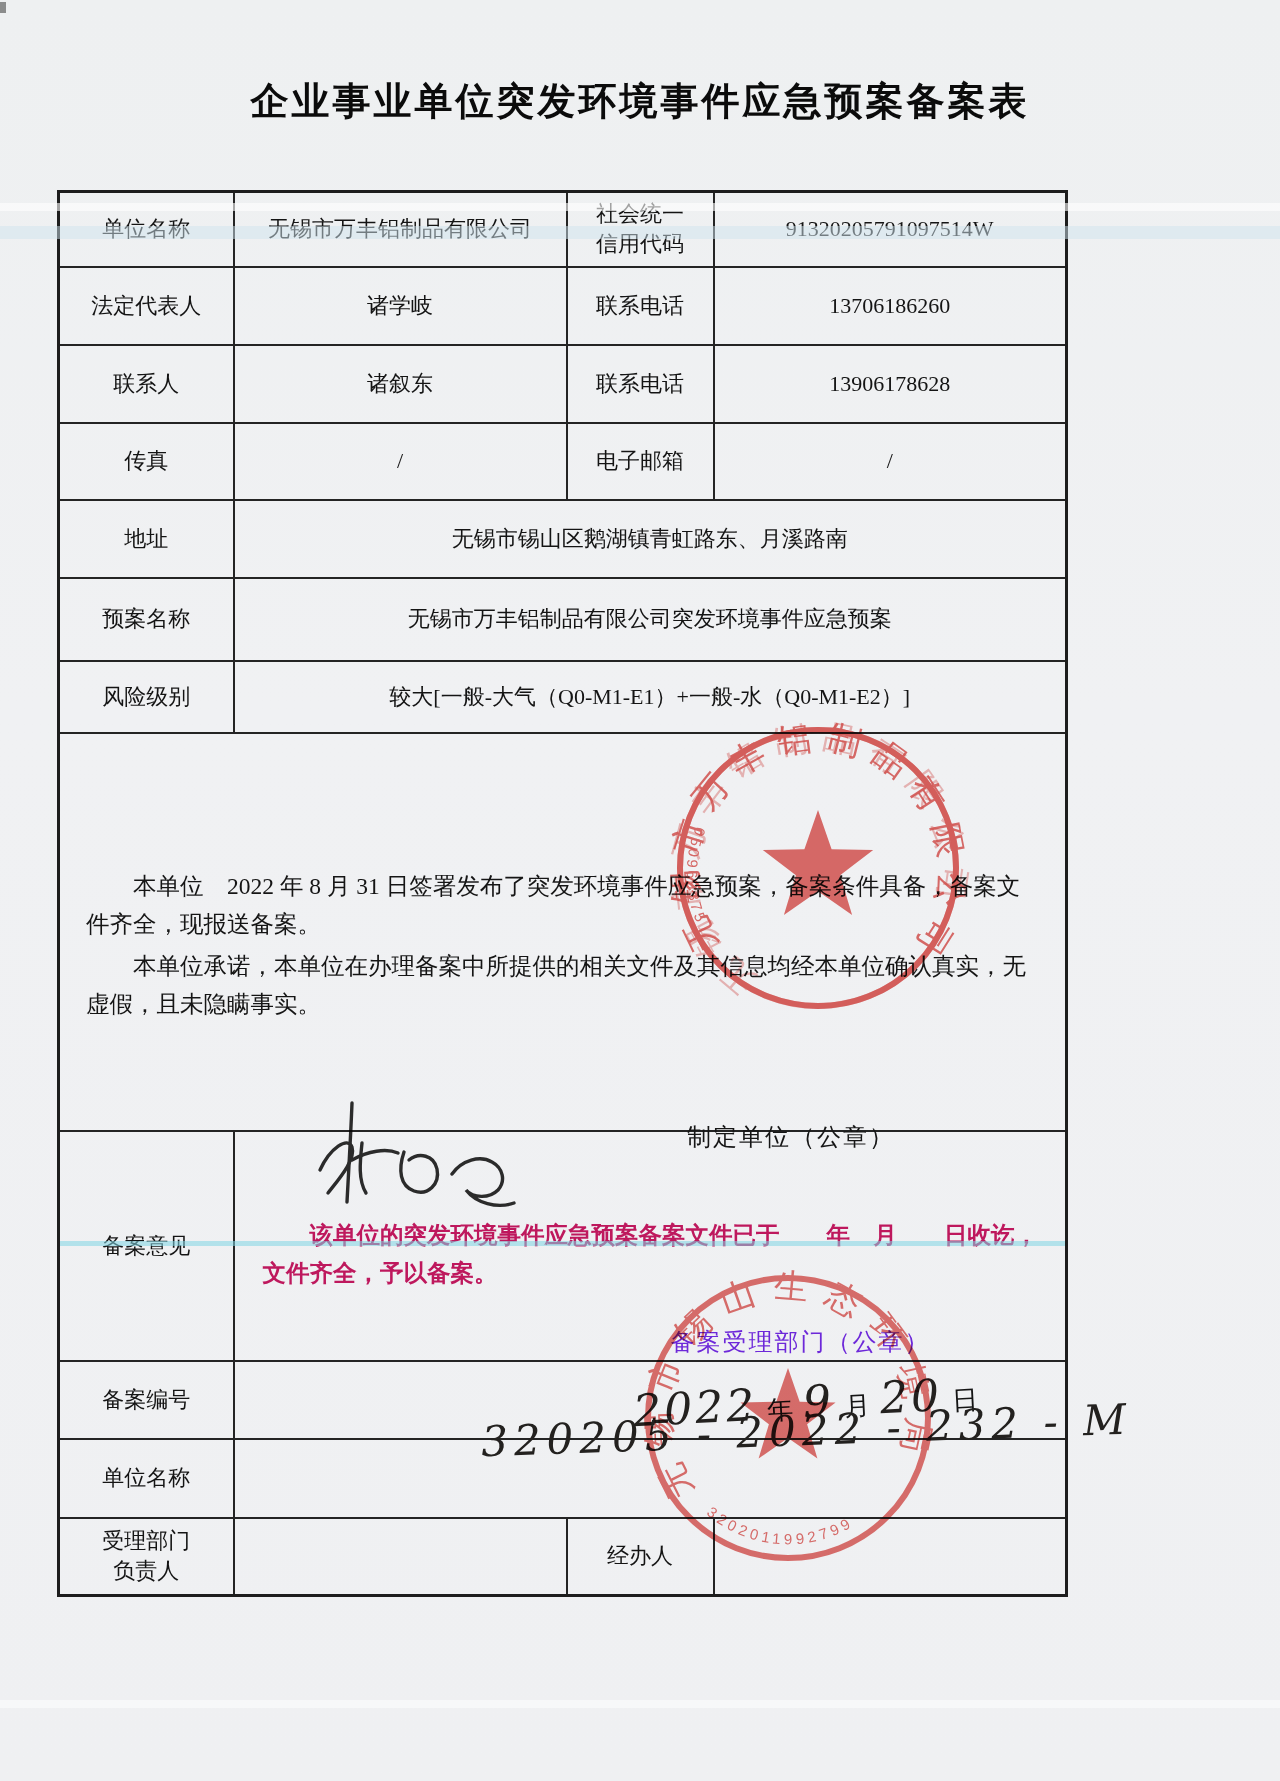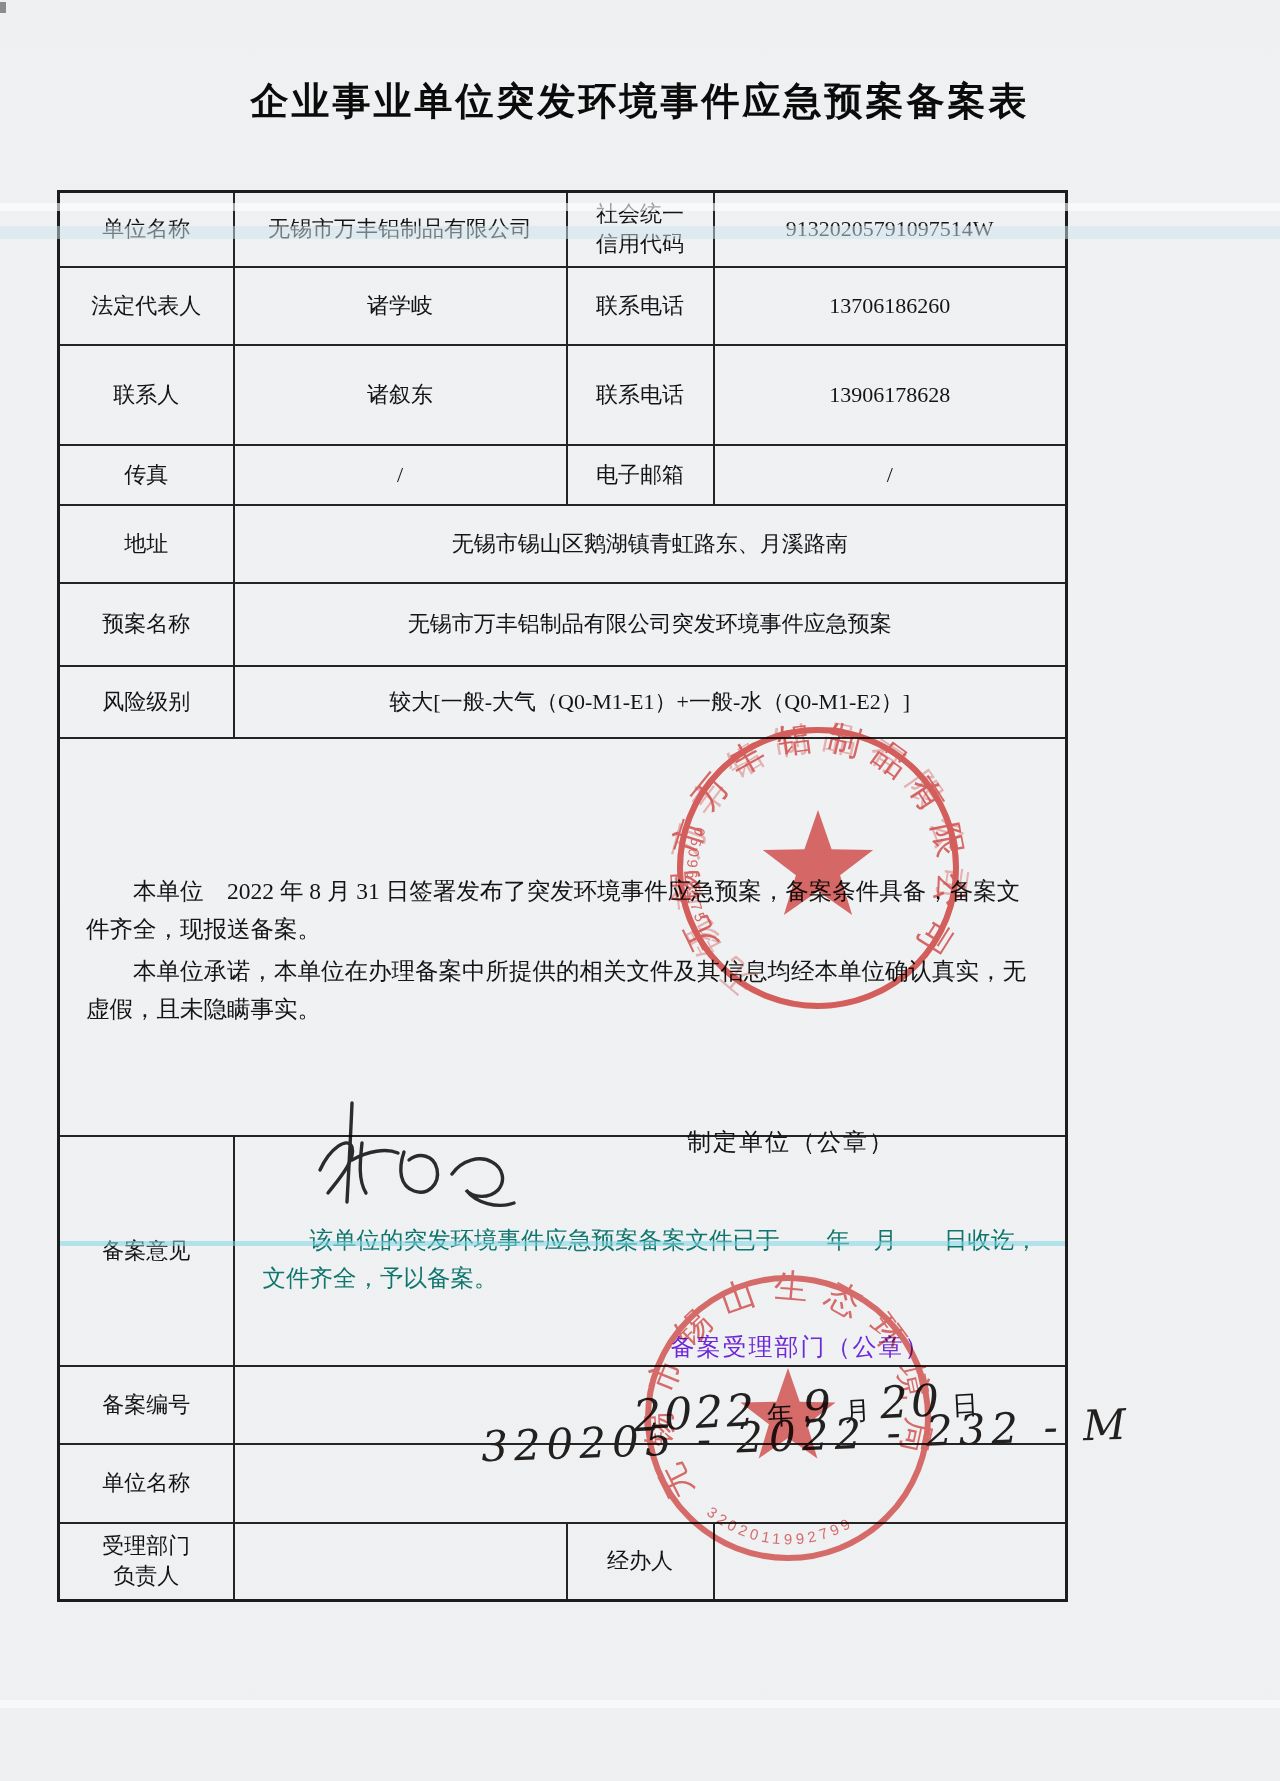--- a/index.html
+++ b/index.html
@@ -24,21 +24,21 @@
   table.form{border:3px solid #1d1d1d;}
   td.lbl{white-space:pre-line;line-height:30px;}
   td.val{font-size:22px;}
   td.big{text-align:left;vertical-align:top;}
   .decl{position:relative;width:100%;height:100%;box-sizing:border-box;
     padding:30px 26px 0 26px;text-align:left;}
   .decl p{margin:0 0 4px 0;font-size:23.5px;line-height:38px;text-indent:2em;color:#151515;}
   .seal-caption{position:absolute;left:627px;top:284px;font-size:24px;letter-spacing:2px;color:#161616;}
   .opinion-cell{position:relative;width:100%;height:100%;box-sizing:border-box;
     padding:16px 20px 0 28px;text-align:left;}
-  .opinion-text{font-size:23.5px;line-height:38px;text-indent:2em;color:#0f766e;}
+  .opinion-text{font-size:23.5px;line-height:38px;text-indent:2em;color:#be185d;font-weight:bold;}
   .dept-caption{position:absolute;left:436px;top:106px;font-size:24px;letter-spacing:2px;color:#6d28d9;margin-top:20px;}
   .hand{font-family:"DejaVu Serif",serif;font-style:italic;color:#23211f;}
   .hw-date{position:absolute;left:398px;top:176px;transform:rotate(-3deg);white-space:nowrap;}
   .hw-date .num{font-size:44px;letter-spacing:3px;}
   .hw-date .cjk{font-size:26px;font-style:normal;font-family:"Liberation Serif",serif;margin:0 10px;}
   .num-cell{position:relative;width:100%;height:100%;}
   .hw-number{position:absolute;left:246px;top:6px;font-size:42px;letter-spacing:6px;
     transform:rotate(-2deg);white-space:nowrap;}
   .overlay{position:absolute;left:0;top:0;width:1280px;height:1781px;
     pointer-events:none;mix-blend-mode:multiply;z-index:5;}
@@ -72,28 +72,28 @@
     <td class="val">91320205791097514W</td>
   </tr>
 
   <tr style="height:78px">
     <td class="lbl">法定代表人</td>
     <td class="val">诸学岐</td>
     <td class="lbl">联系电话</td>
     <td class="val">13706186260</td>
   </tr>
 
-  <tr style="height:100px">
+  <tr style="height:78px">
     <td class="lbl">联系人</td>
     <td class="val">诸叙东</td>
     <td class="lbl">联系电话</td>
     <td class="val">13906178628</td>
   </tr>
 
-  <tr style="height:60px">
+  <tr style="height:77px">
     <td class="lbl">传真</td>
     <td class="val">/</td>
     <td class="lbl">电子邮箱</td>
     <td class="val">/</td>
   </tr>
 
   <tr style="height:78px">
     <td class="lbl">地址</td>
     <td class="val" colspan="3">无锡市锡山区鹅湖镇青虹路东、月溪路南</td>
   </tr>

